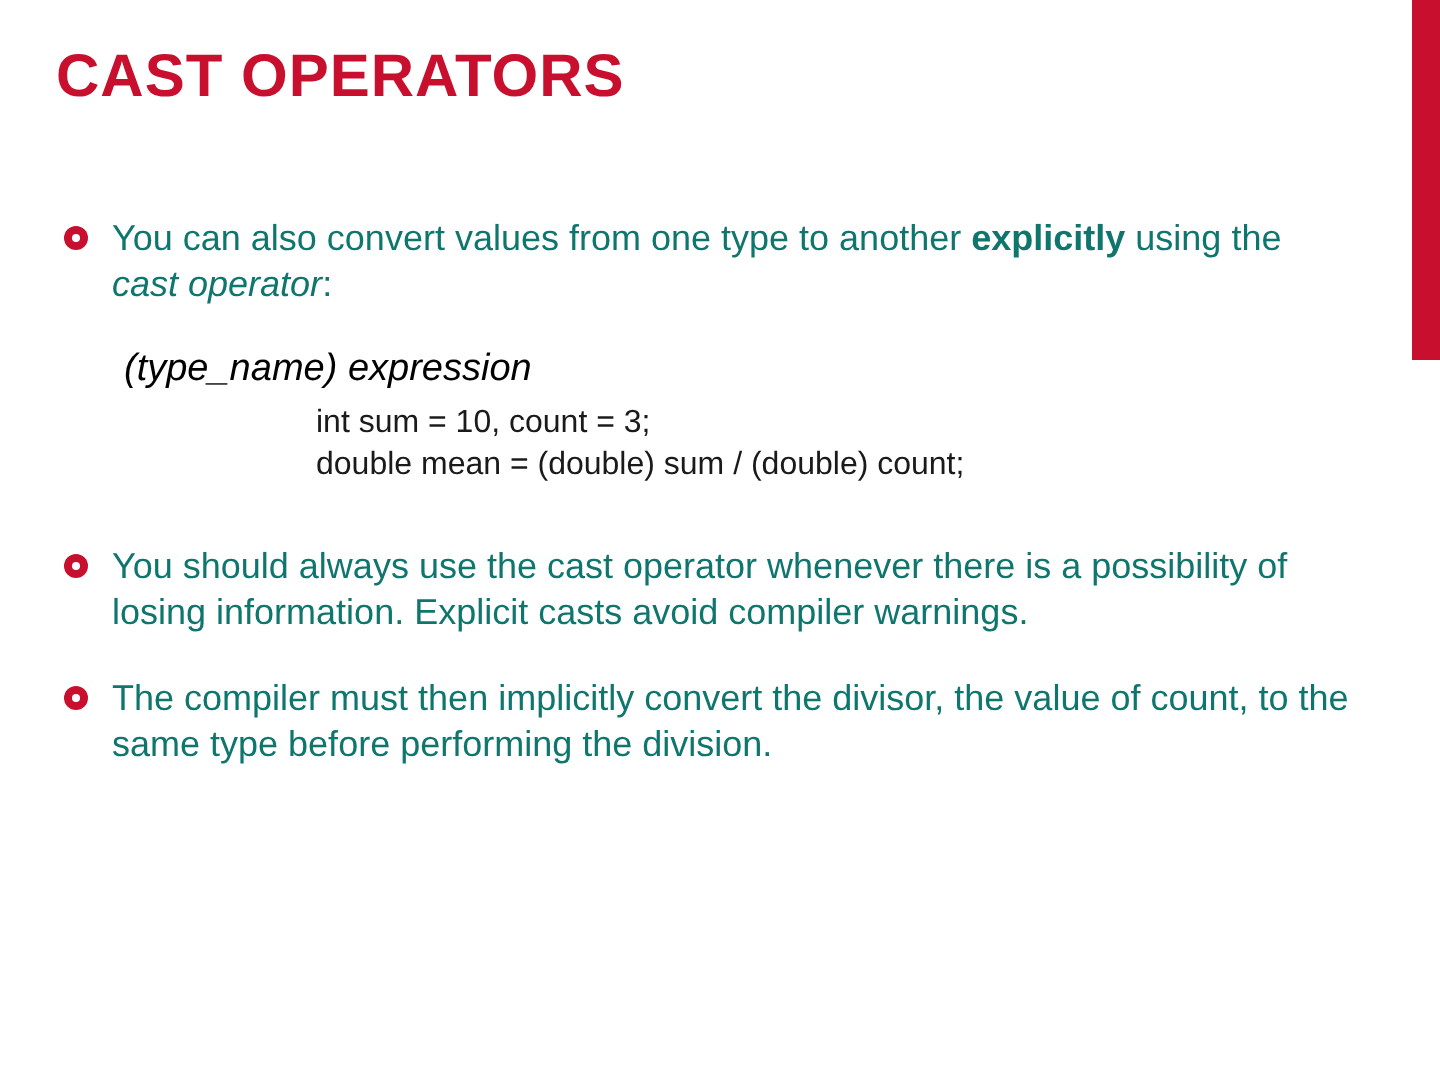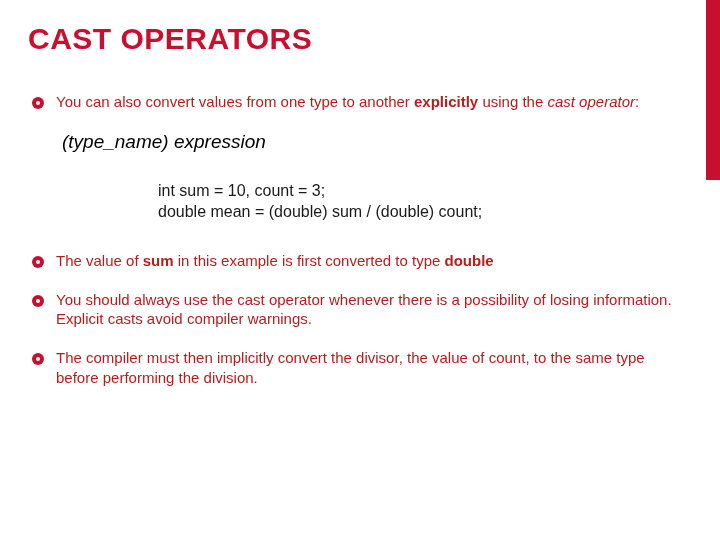--- a/index.html
+++ b/index.html
@@ -17,31 +17,31 @@
     right: 0;
     width: 14px;
     height: 180px;
     background: #c8102e;
   }
   h1 {
     font-size: 30px;
     font-weight: 900;
     color: #c8102e;
     letter-spacing: 0.5px;
-    margin-bottom: 36px;
+    margin-bottom: 52px;
     font-family: Arial Black, Arial, sans-serif;
   }
   ul.bullets {
     list-style: none;
   }
   ul.bullets > li {
     position: relative;
     padding-left: 28px;
-    font-size: 15px;
-    color: #b91c1c;
+    font-size: 18px;
+    color: #0f766e;
     line-height: 1.28;
     margin-bottom: 20px;
   }
   ul.bullets > li::before {
     content: "";
     position: absolute;
     left: 4px;
     top: 5px;
     width: 12px;
     height: 12px;
@@ -58,21 +58,21 @@
     background: #fff;
     border-radius: 50%;
   }
   .italic { font-style: italic; }
   .bold { font-weight: 700; }
   .syntax-row {
     display: flex;
     justify-content: space-between;
     align-items: center;
     padding-left: 34px;
-    margin: 10px 0 28px 0;
+    margin: 10px 0 6px 0;
     font-size: 19px;
   }
   .syntax-text { font-style: italic; }
   .result { font-size: 19px; padding-right: 40px; }
   .code-block {
     font-size: 16px;
     padding-left: 130px;
     line-height: 1.3;
     margin-bottom: 28px;
     color: #1a1a1a;
@@ -96,18 +96,15 @@
     <span>(</span><span>type_name</span><span>) </span><span>expression</span>
   </div>
 </div>
 
 <div class="code-block">
   <div>int sum = 10, count = 3;</div>
   <div>double mean =  (double) sum / (double) count;</div>
 </div>
 
 <ul class="bullets">
-  <li>
-    <span>The value of </span><span class="bold">sum</span><span> in this example is first converted to type </span><span class="bold">double</span>
-  </li>
   <li>You should always use the cast operator whenever there is a possibility of losing information. Explicit casts avoid compiler warnings.</li>
   <li>The compiler must then implicitly convert the divisor, the value of count, to the same type before performing the division.</li>
 </ul>
 
 </body></html>

